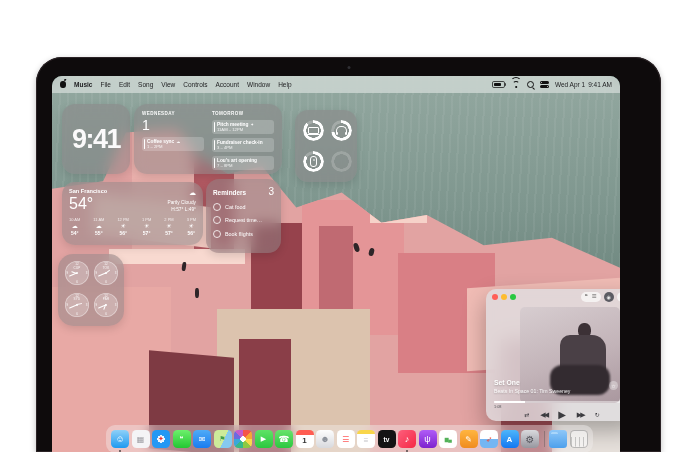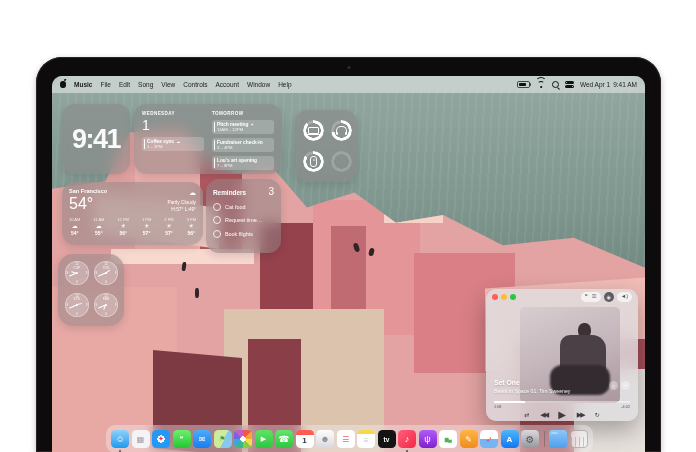--- a/index.html
+++ b/index.html
@@ -3,21 +3,21 @@
 <meta charset="utf-8">
 <style>
   html,body{margin:0;padding:0;}
   body{width:696px;height:452px;overflow:hidden;background:#fff;position:relative;
        font-family:"Liberation Sans","DejaVu Sans",sans-serif;-webkit-font-smoothing:antialiased;}
 
   
   .device{position:absolute;left:36px;top:57px;width:625px;height:395px;background:#0e0b0c;
           border-radius:26px 26px 0 0;box-shadow:0 2px 6px rgba(0,0,0,.25), inset 0 0 0 1px #2b2326;}
   .camera{position:absolute;left:50%;top:9px;width:3px;height:3px;border-radius:50%;background:#2f2f33;transform:translateX(-50%);}
-  .screen{position:absolute;left:16px;top:19px;width:593px;height:376px;border-radius:10px 10px 0 0;overflow:hidden;background:#7c948c;}
+  .screen{position:absolute;left:16px;top:19px;width:544px;height:376px;border-radius:10px 10px 0 0;overflow:hidden;background:#7c948c;padding-left:24px;}
 
   
   .water{position:absolute;inset:0;background:linear-gradient(180deg,#93a8a0 0%,#7e968e 35%,#6b847c 60%,#587167 100%);}
   .water:after{content:"";position:absolute;inset:0;background:repeating-linear-gradient(93deg,rgba(255,255,255,.06) 0 2px,transparent 2px 8px);}
   .arch{position:absolute;inset:0;background:#e2a3a2;
         clip-path:polygon(0 30%,9% 28%,13% 15%,22% 14%,26% 22%,31% 26%,37% 24%,43% 35%,51% 31%,58% 39%,66% 37%,76% 45%,88% 43%,100% 51%,100% 100%,0 100%);}
   .arch div{position:absolute;}
 
   
   .menubar{position:absolute;left:0;top:0;width:100%;height:17px;background:rgba(235,238,236,.55);

